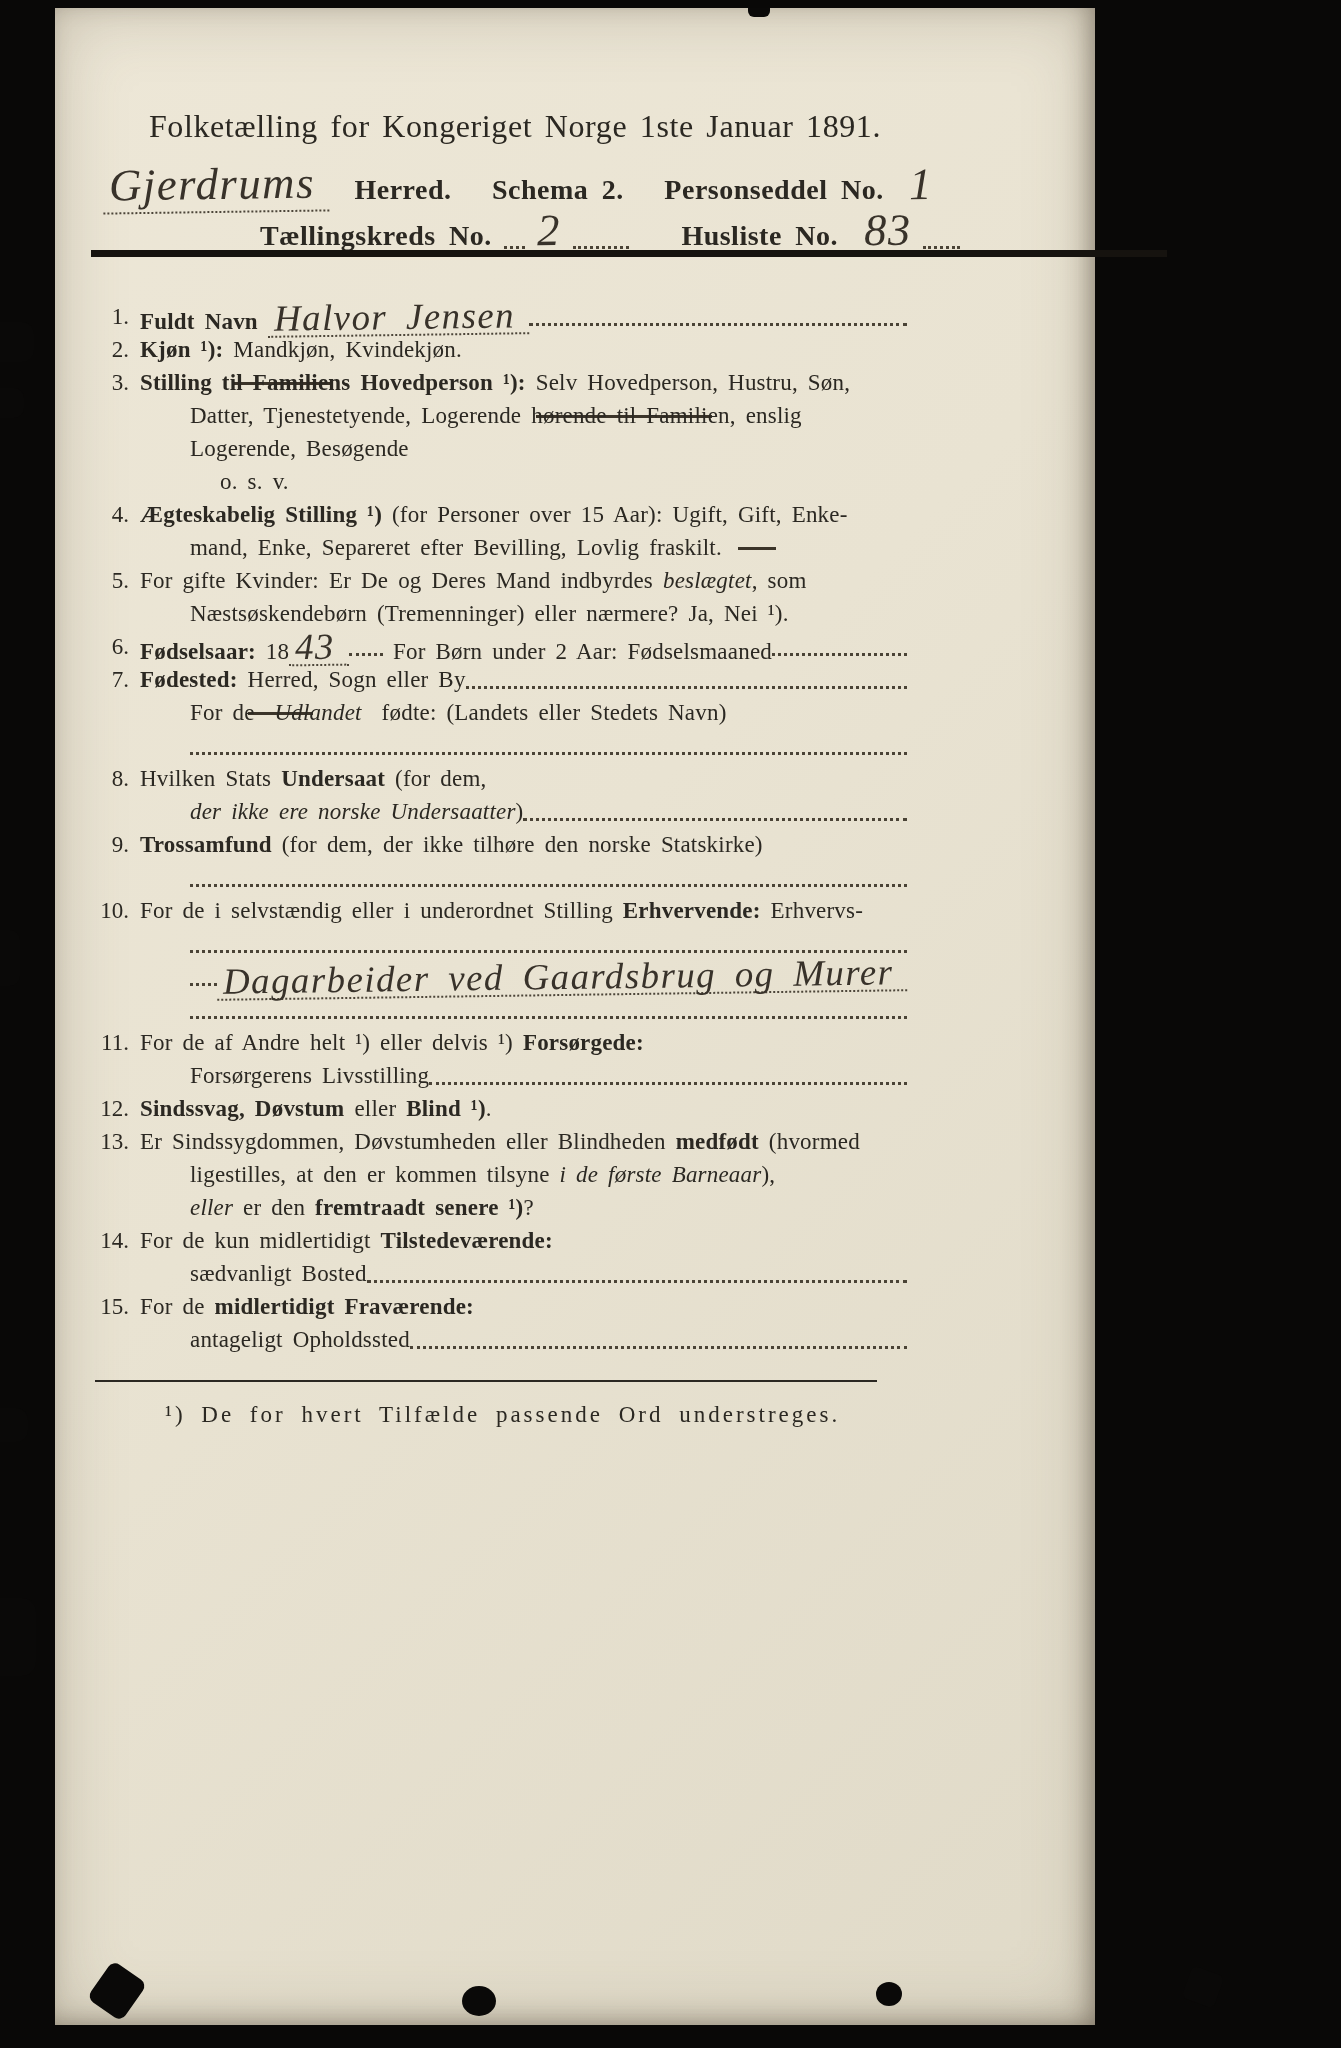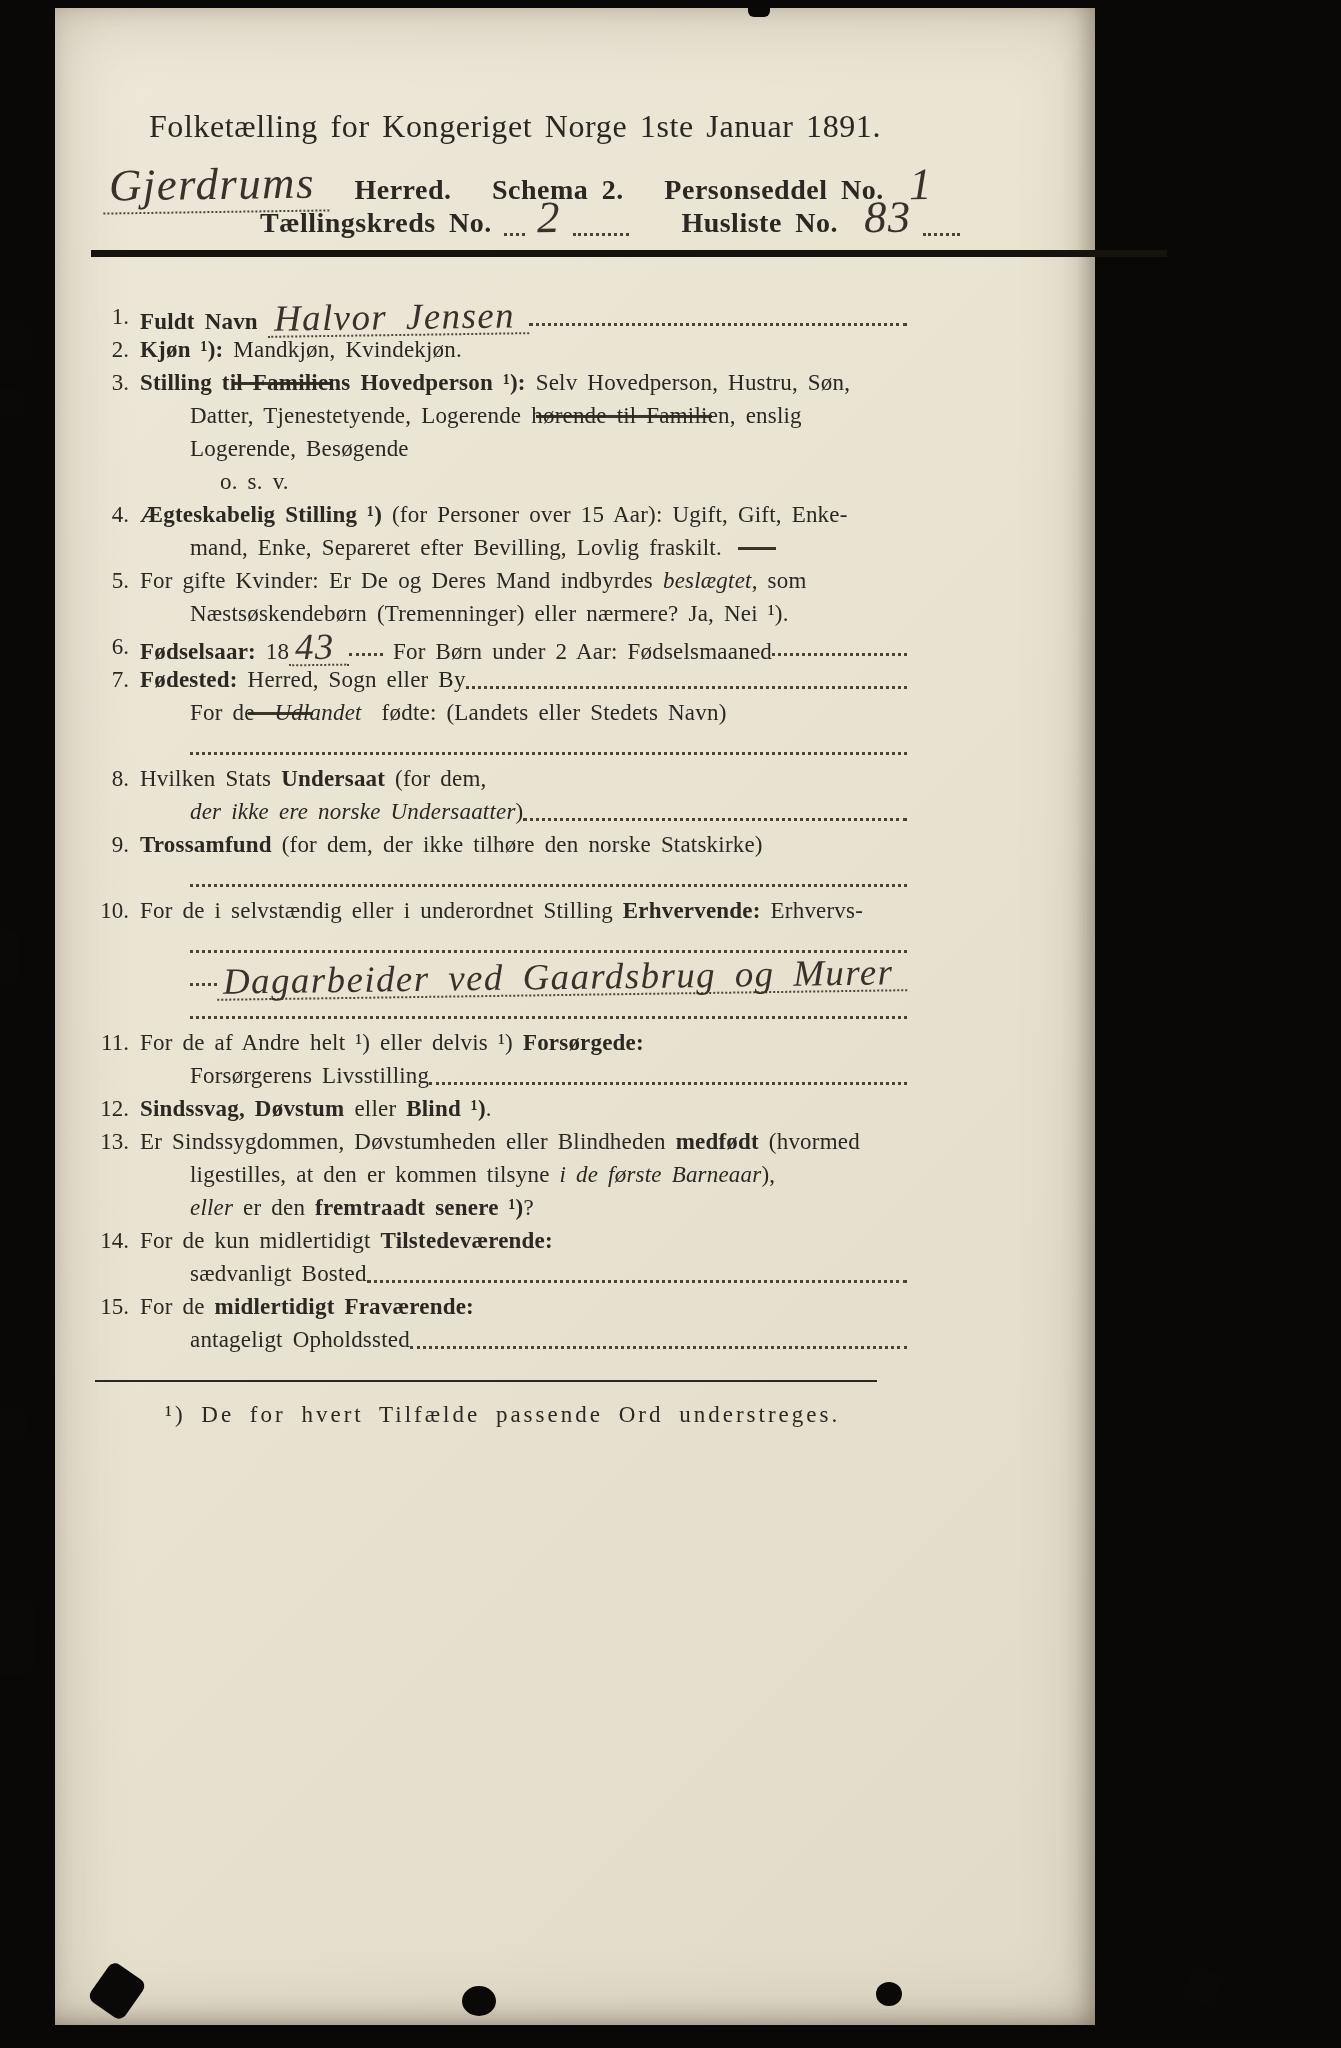--- a/index.html
+++ b/index.html
@@ -19,21 +19,21 @@
     position:absolute; left:45px; top:100px; width:830px;
     text-align:center; font-size:32px; letter-spacing:.6px; word-spacing:4px;
     white-space:pre;
   }
 
   .hline {
     position:absolute; display:flex; align-items:baseline;
     font-size:28px; white-space:pre;gap:12px;
   }
   #header-line2 { left:48px;  top:150px; width:832px; }
-  #header-line3 { left:205px; top:183px; width:700px; }
+  #header-line3 { left:205px; top:196px; width:700px; }
   .hline .seg.b { font-weight:bold; letter-spacing:.5px; word-spacing:6px; }
 
   .thick-rule {
     position:absolute; left:36px; top:242px; width:1076px; height:7px;
     background:#16130f;
   }
 
   .items { position:absolute; left:40px; top:292px; width:812px; }
   .item  { position:relative; padding-left:45px; }
   .num   {

